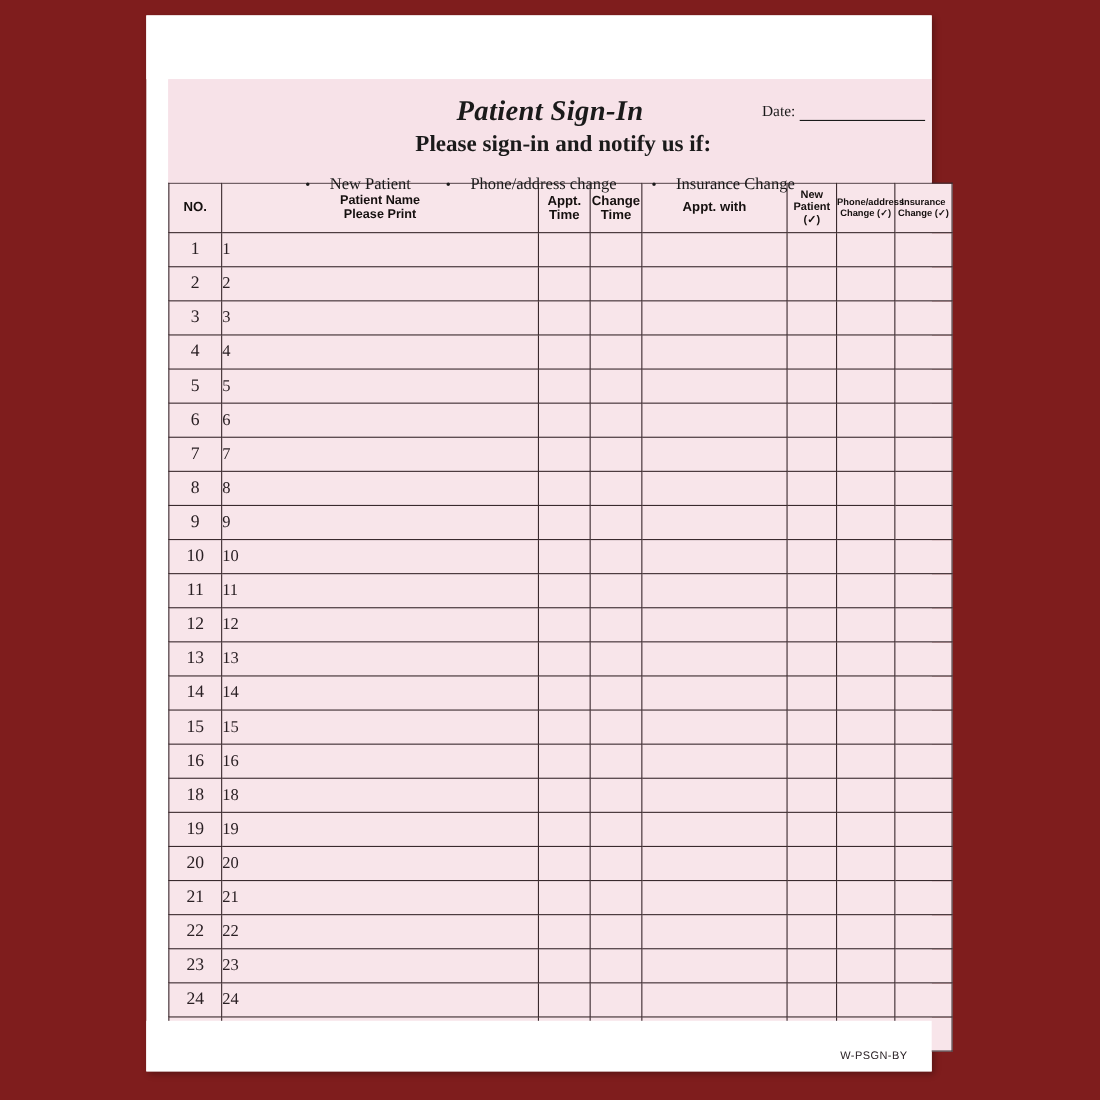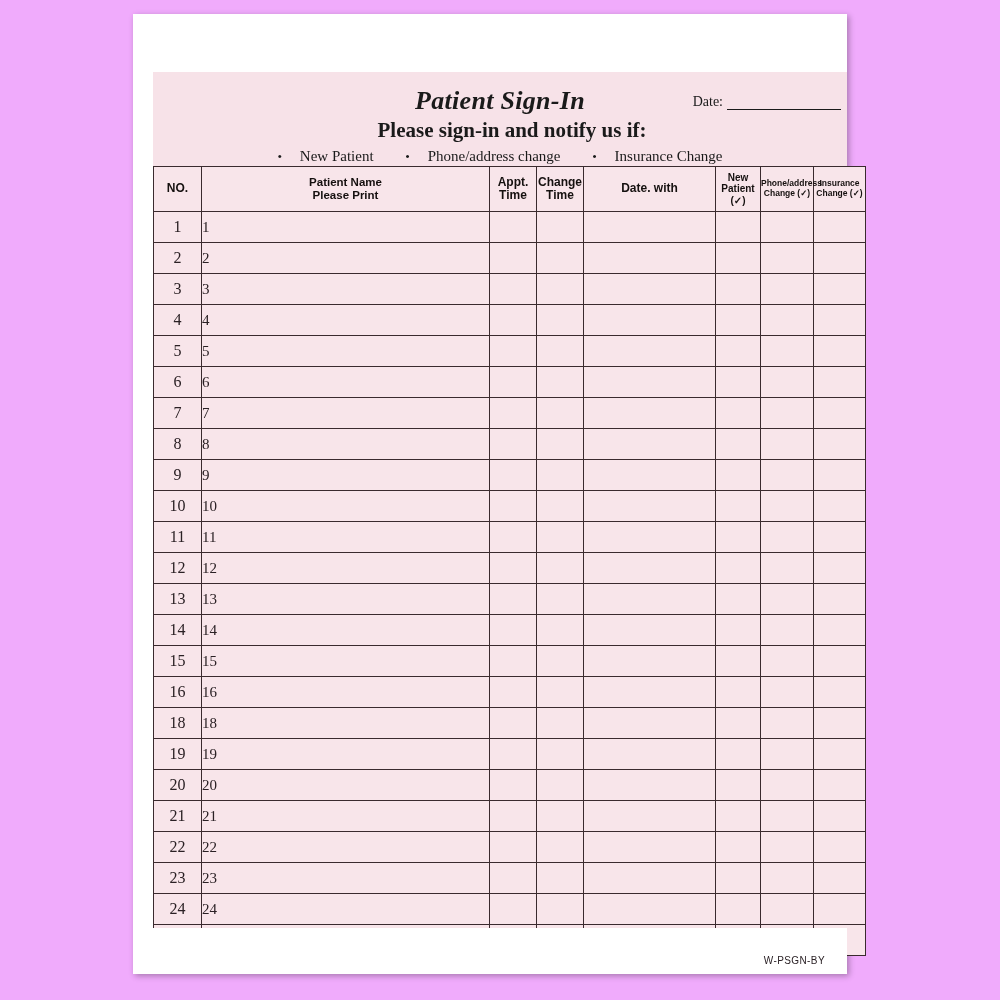--- a/index.html
+++ b/index.html
@@ -9,21 +9,21 @@
     height: 1000px;
     background: #ffffff;
     font-family: "Liberation Serif", serif;
   }
 
   #page {
     position: relative;
     width: 1000px;
     height: 1000px;
     overflow: hidden;
-    background: #f0abfc;
+    background: #7f1d1d;
   }
 
   
   .sheet {
     position: absolute;
     left: 133px;
     top: 14px;
     width: 714px;
     height: 960px;
     background: #ffffff;
@@ -91,21 +91,21 @@
     font-weight: bold;
     font-size: 21px;
     color: #1a1a1a;
     padding-left: 24px;
   }
 
   .bullets {
     position: absolute;
     left: 0;
     right: 0;
-    top: 76px;
+    top: 88px;
     text-align: center;
     font-family: "Liberation Serif", serif;
     font-size: 15px;
     color: #1a1a1a;
   }
   .bullets span { margin: 0 7px; white-space: nowrap; }
   .bullets .dot { font-size: 13px; }
 
   .date-block {
     position: absolute;
@@ -245,21 +245,21 @@
               <div>Please Print</div>
             </th>
             <th class="th-appt-time">
               <div>Appt.</div>
               <div>Time</div>
             </th>
             <th class="th-arrival-time">
               <div>Change</div>
               <div>Time</div>
             </th>
-            <th class="th-apptwith">Date. with</th>
+            <th class="th-apptwith">Appt. with</th>
             <th class="th-new">
               <div>New</div>
               <div>Patient</div>
               <div>(✓)</div>
             </th>
             <th class="th-phone">
               <div>Phone/address</div>
               <div>Change (✓)</div>
             </th>
             <th class="th-ins">

